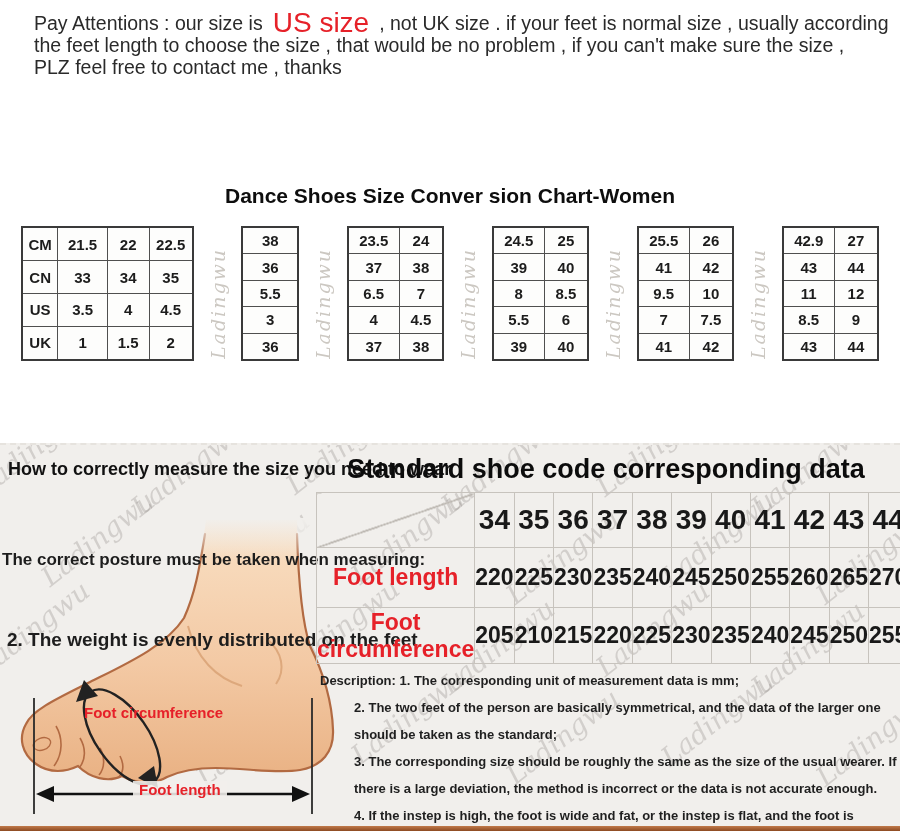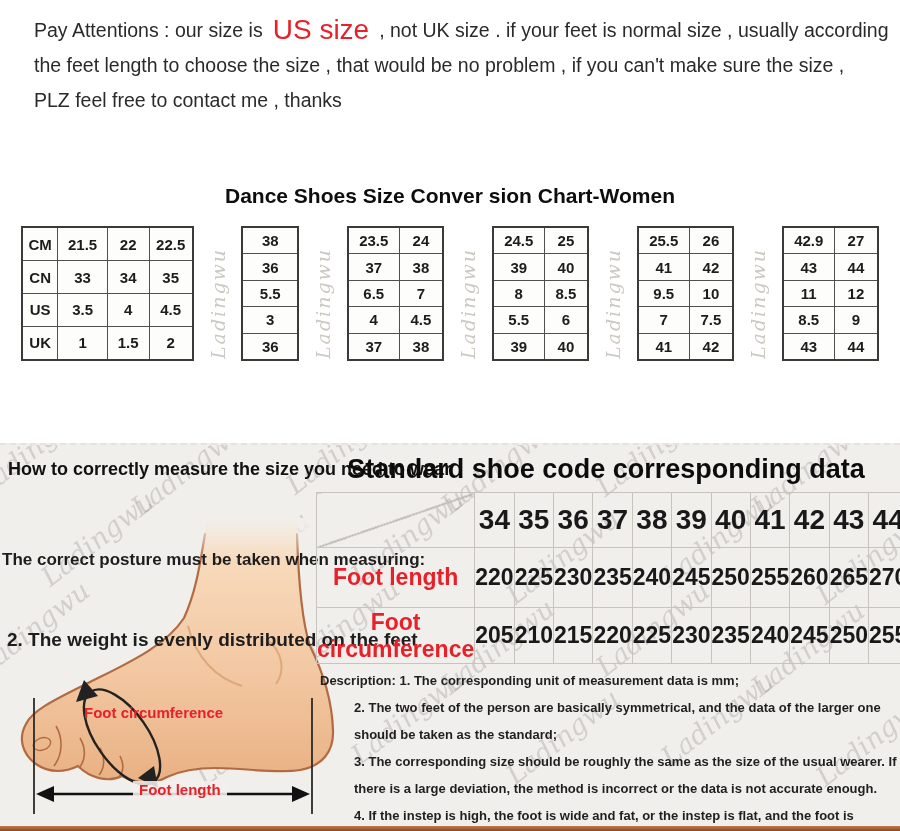--- a/index.html
+++ b/index.html
@@ -2,21 +2,21 @@
 <html><head>
 <meta charset="utf-8">
 <style>
   html,body { margin:0; padding:0; }
   body {
     width:900px; height:831px; position:relative; overflow:hidden;
     background:#ffffff; font-family:"Liberation Sans", sans-serif; color:#222;
   }
   
   .notice { position:absolute; top:12px; left:34px; width:850px; font-size:19.5px; color:#2a2a2a; }
-  .notice .nline { line-height:35px; white-space:nowrap; }
+  .notice .nline { line-height:22px; white-space:nowrap; }
   .notice .red { color:#e62129; font-size:28px; margin:0 10px; vertical-align:-2px; }
   
   .conv-title { position:absolute; top:184px; left:0; width:900px; text-align:center;
     font-size:21px; font-weight:bold; color:#0d0d0d; }
   .conv-wrap { position:absolute; top:226px; left:21px; width:858px; display:flex; align-items:stretch; }
   table.blk { border-collapse:collapse; table-layout:fixed; background:#fdfdfc; border:2px solid #3a3a3a;padding-left:22px; }
   table.blk td { border:1px solid #4f4f4f; height:25.4px; padding:0; text-align:center;
     font-size:15px; font-weight:bold; color:#1c1c1c; }
   .wmstrip { display:flex; align-items:center; justify-content:center; background:transparent; }
   .wmstrip .vwm { writing-mode:vertical-rl; transform:rotate(180deg); font-family:"DejaVu Serif", serif;

